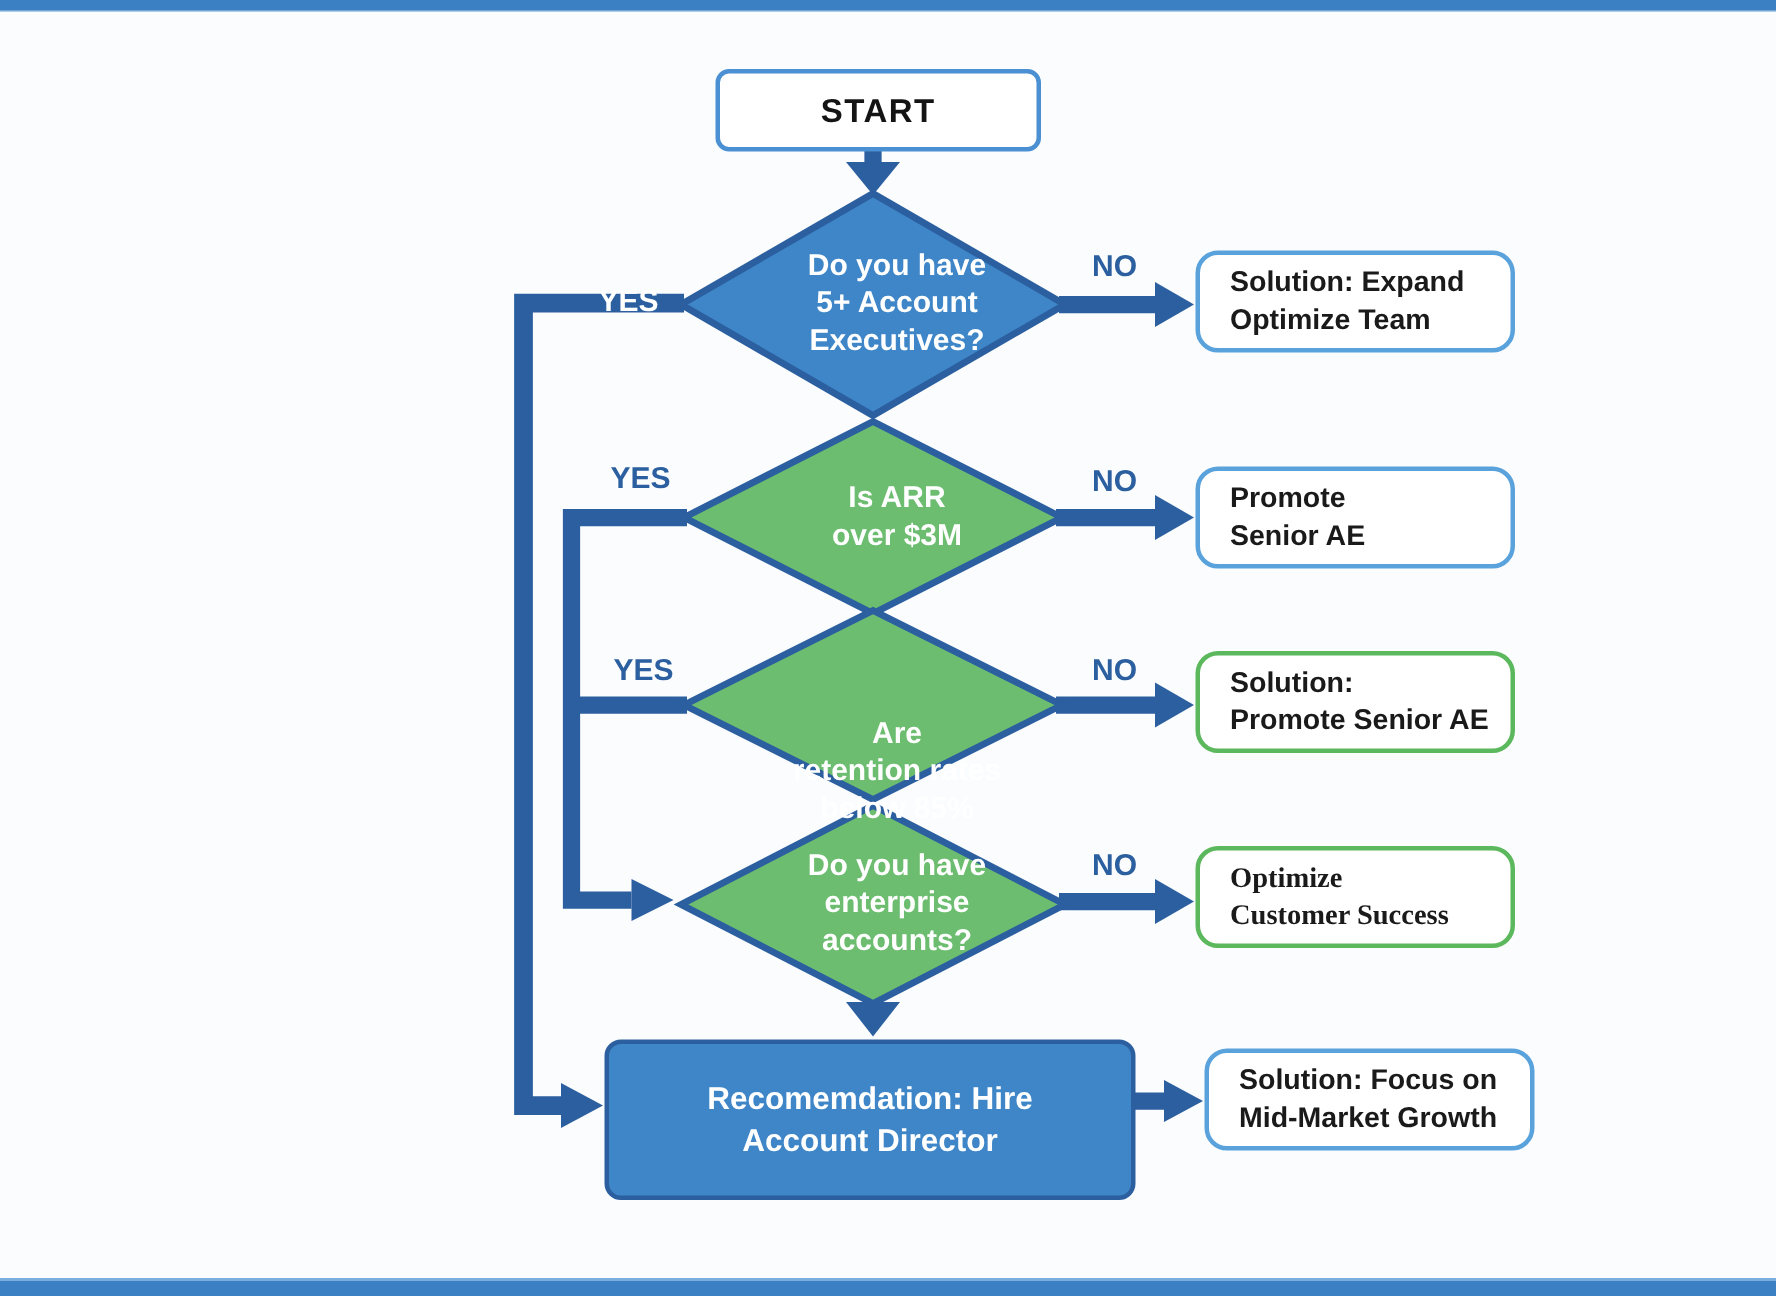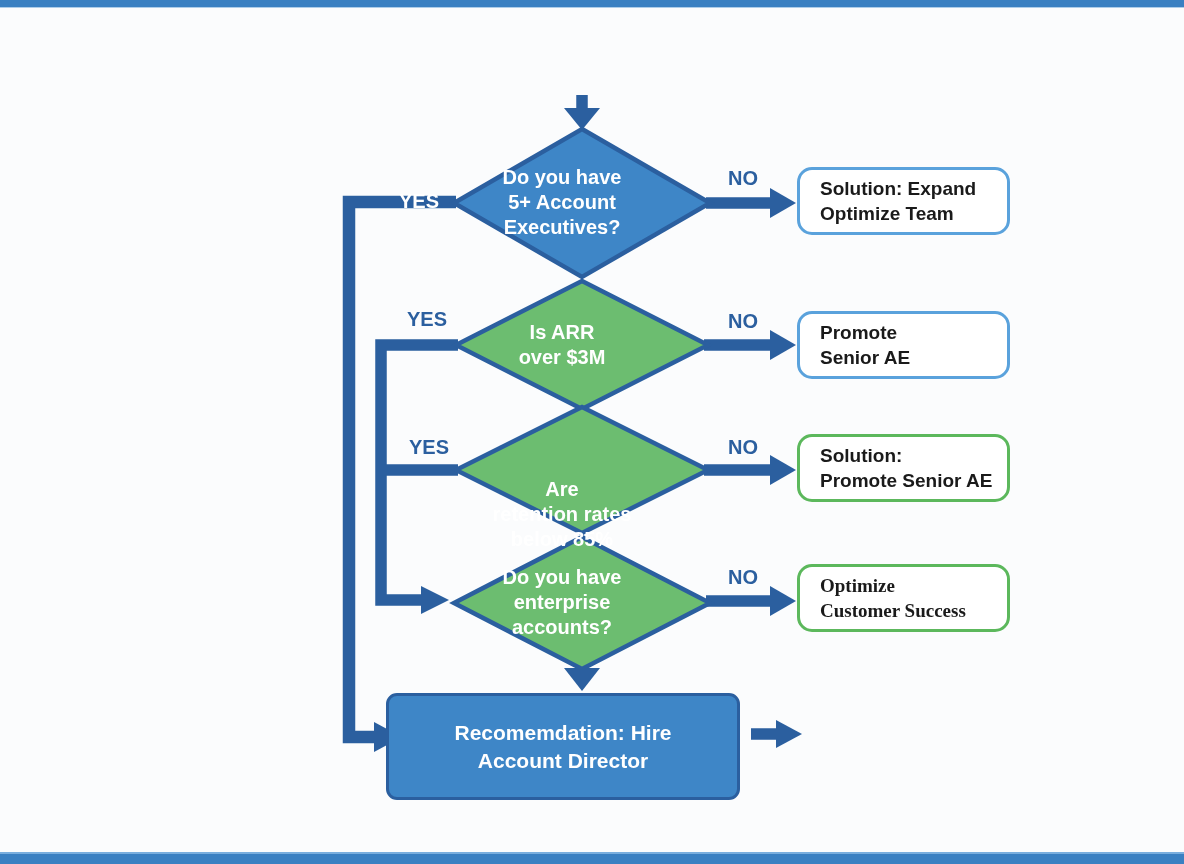--- a/index.html
+++ b/index.html
@@ -22,25 +22,25 @@
 
   .lbl{position:absolute;z-index:2;white-space:pre-line;}
 
   .start-node{
     position:absolute;z-index:2;left:477px;top:46px;width:211px;height:49px;
     background:#ffffff;border:3px solid var(--start-border,#4a90d2);border-radius:9px;
     display:flex;align-items:center;justify-content:center;
     font-size:22px;font-weight:bold;color:#141414;letter-spacing:1px;
   }
   .dlabel{
-    left:452px;width:220px;text-align:center;
+    left:488px;width:220px;text-align:center;
     color:#ffffff;font-weight:bold;font-size:20px;line-height:25px;
   }
   .rec-node{
-    position:absolute;z-index:2;left:386px;top:693px;width:348px;height:101px;
+    position:absolute;z-index:2;left:403px;top:693px;width:348px;height:101px;
     background:var(--blue-fill,#3e86c7);border:3.5px solid var(--line,#2b5f9f);border-radius:11px;
     display:flex;align-items:center;justify-content:center;text-align:center;
     color:#ffffff;font-weight:bold;font-size:21px;line-height:28px;white-space:pre-line;
   }
   .sol{
     position:absolute;z-index:2;left:797px;width:213px;height:68px;
     background:#ffffff;border-radius:15px;
     display:flex;align-items:center;box-sizing:border-box;padding-left:20px;
     color:#1a1a1a;font-weight:bold;font-size:19px;line-height:25px;white-space:pre-line;
   }
@@ -94,20 +94,23 @@
     <polygon class="arrowhead" points="770,188 770,218 796,203"></polygon>
     <polygon class="arrowhead" points="770,330 770,360 796,345"></polygon>
     <polygon class="arrowhead" points="770,455 770,485 796,470"></polygon>
     <polygon class="arrowhead" points="770,586 770,616 796,601"></polygon>
     <polygon class="arrowhead" points="776,720 776,748 802,734"></polygon>
     <polygon class="arrowhead" points="374,722 374,752 402,737"></polygon>
     <polygon class="arrowhead" points="421,586 421,614 449,600"></polygon>
     <polygon class="arrowhead" points="564,668 600,668 582,691"></polygon>
   </svg>
 
+  <div class="start-node">
+    <span>START</span>
+  </div>
 
   <div class="lbl dlabel" style="top:165px;">Do you have
 5+ Account
 Executives?</div>
   <div class="lbl dlabel" style="top:320px;">Is ARR
 over $3M</div>
   <div class="lbl dlabel" style="top:432px;margin-top:45px;">Are
 retention rates
 below 85%</div>
   <div class="lbl dlabel" style="top:565px;">Do you have
@@ -118,20 +121,22 @@
 Account Director</div>
 
   <div class="sol s1 blue-border">Solution: Expand
 Optimize Team</div>
   <div class="sol s3 green-border">Solution:
 Promote Senior AE</div>
   <div class="sol s2 blue-border">Promote
 Senior AE</div>
   <div class="sol s4 green-border">Optimize
 Customer Success</div>
+  <div class="sol s5 blue-border">Solution: Focus on
+Mid-Market Growth</div>
 
   <span class="lbl branch yes on-line yes1">YES</span>
   <span class="lbl branch yes yes2">YES</span>
   <span class="lbl branch yes yes3">YES</span>
   <span class="lbl branch no no1">NO</span>
   <span class="lbl branch no no2">NO</span>
   <span class="lbl branch no no3">NO</span>
   <span class="lbl branch no no4">NO</span>
 
 </div>

